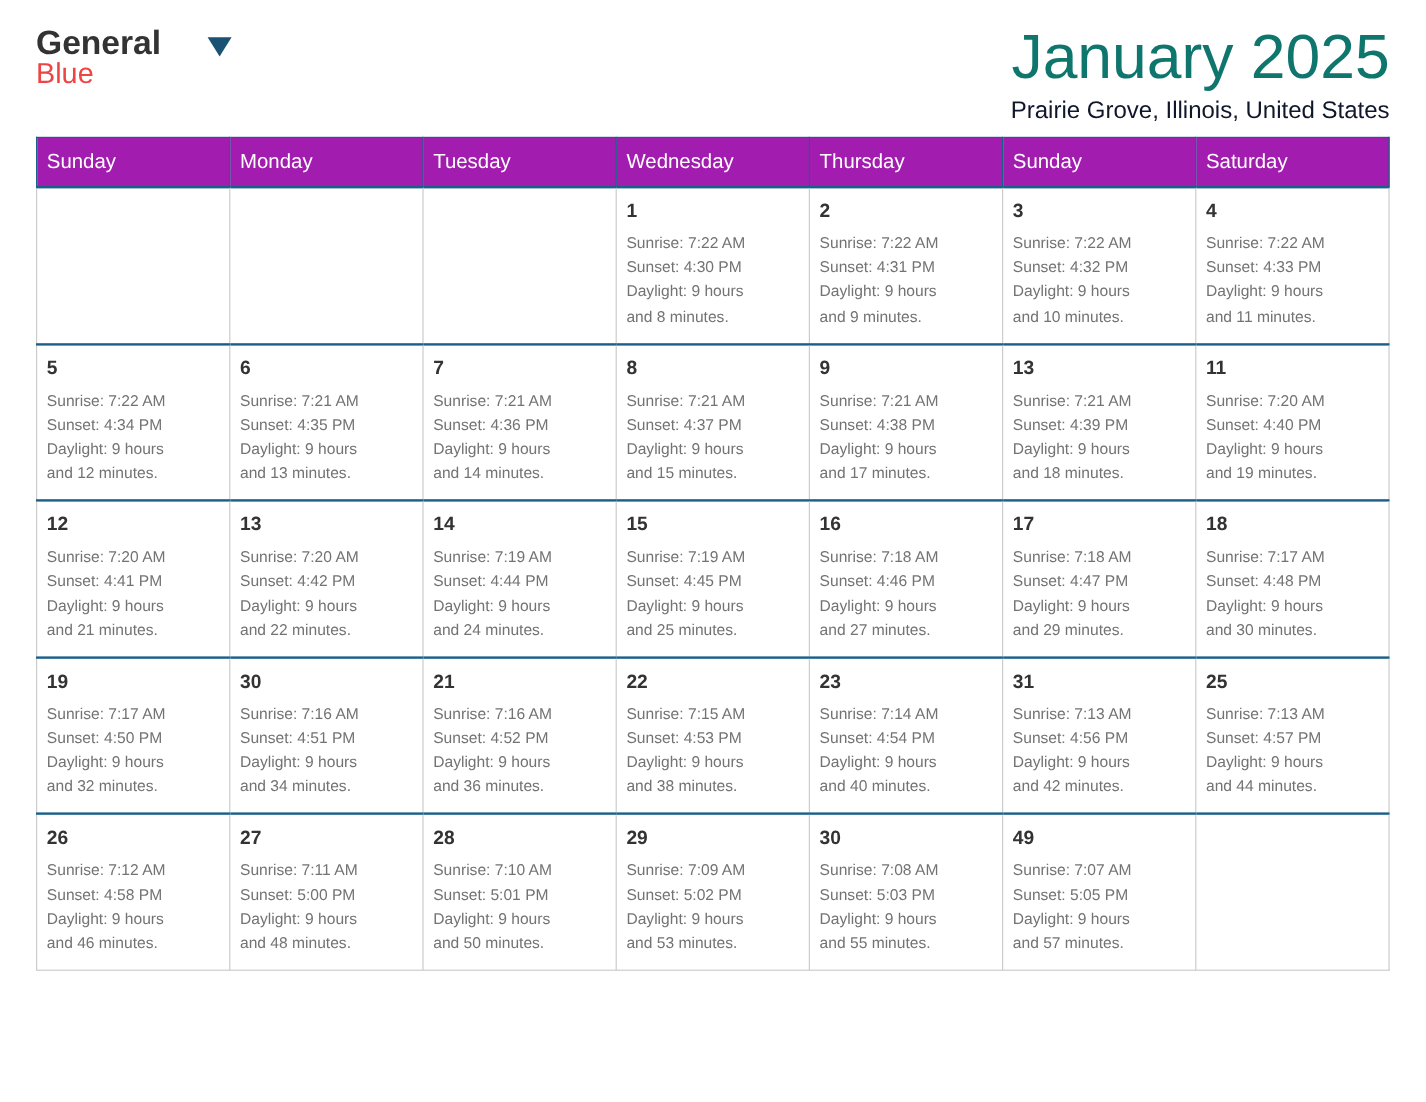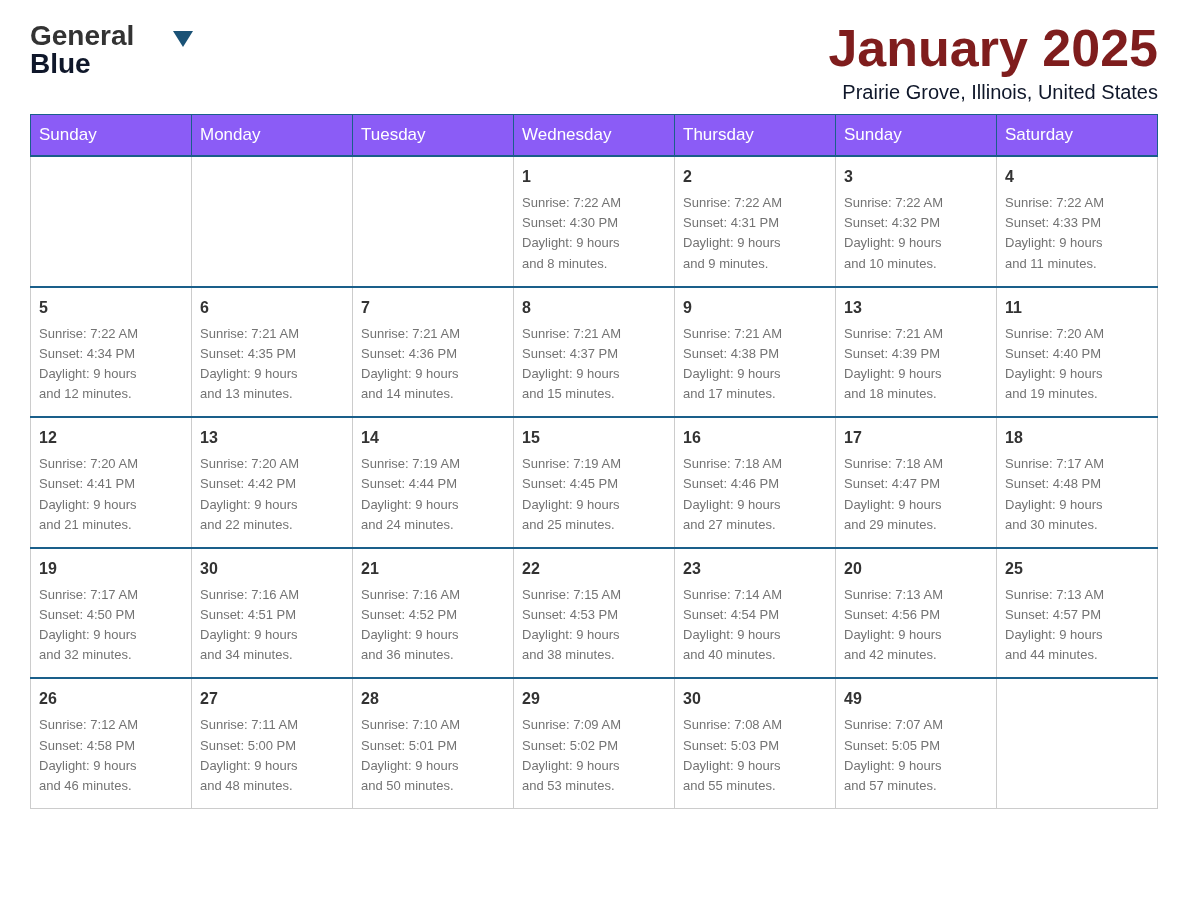--- a/index.html
+++ b/index.html
@@ -34,46 +34,46 @@
     .logo-triangle {
       width: 0;
       height: 0;
       border-left: 10px solid transparent;
       border-right: 10px solid transparent;
       border-top: 16px solid #1a5276;
       margin-left: 3px;
       margin-top: 6px;
     }
     .logo-blue {
-      font-size: 28px;
-      font-weight: bold;
-      color: #0f172a;
+      font-size: 24px;
+      font-weight: normal;
+      color: #ef4444;
       margin-top: -4px;
     }
     .title-section {
       text-align: right;
     }
     .month-title {
       font-size: 52px;
-      font-weight: bold;
-      color: #7f1d1d;
+      font-weight: normal;
+      color: #0f766e;
       line-height: 1.1;
     }
     .location {
       font-size: 20px;
       color: #0f172a;
       margin-top: 4px;
     }
     .calendar {
       width: 100%;
       border-collapse: collapse;
       margin-top: 8px;
     }
     .calendar th {
-      background-color: #8b5cf6;
+      background-color: #a21caf;
       color: white;
       padding: 10px 8px;
       text-align: left;
       font-size: 17px;
       font-weight: normal;
       border: 1px solid #1a5f8a;
     }
     .calendar td {
       vertical-align: top;
       padding: 8px 8px 12px 8px;
@@ -231,21 +231,21 @@
         </td>
         <td>
           <span class="day-number">22</span>
           <div class="day-info">Sunrise: 7:15 AM<br>Sunset: 4:53 PM<br>Daylight: 9 hours<br>and 38 minutes.</div>
         </td>
         <td>
           <span class="day-number">23</span>
           <div class="day-info">Sunrise: 7:14 AM<br>Sunset: 4:54 PM<br>Daylight: 9 hours<br>and 40 minutes.</div>
         </td>
         <td>
-          <span class="day-number">20</span>
+          <span class="day-number">31</span>
           <div class="day-info">Sunrise: 7:13 AM<br>Sunset: 4:56 PM<br>Daylight: 9 hours<br>and 42 minutes.</div>
         </td>
         <td>
           <span class="day-number">25</span>
           <div class="day-info">Sunrise: 7:13 AM<br>Sunset: 4:57 PM<br>Daylight: 9 hours<br>and 44 minutes.</div>
         </td>
       </tr>
       <tr>
         <td>
           <span class="day-number">26</span>

